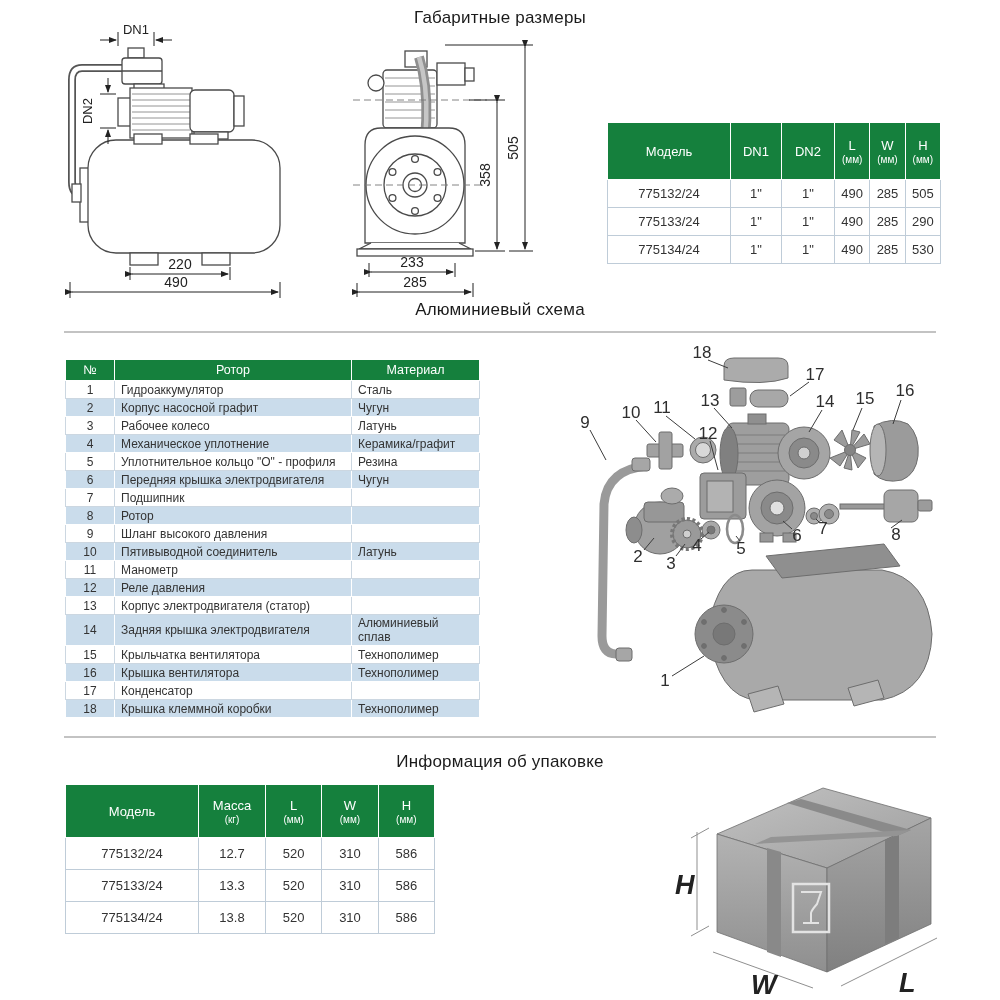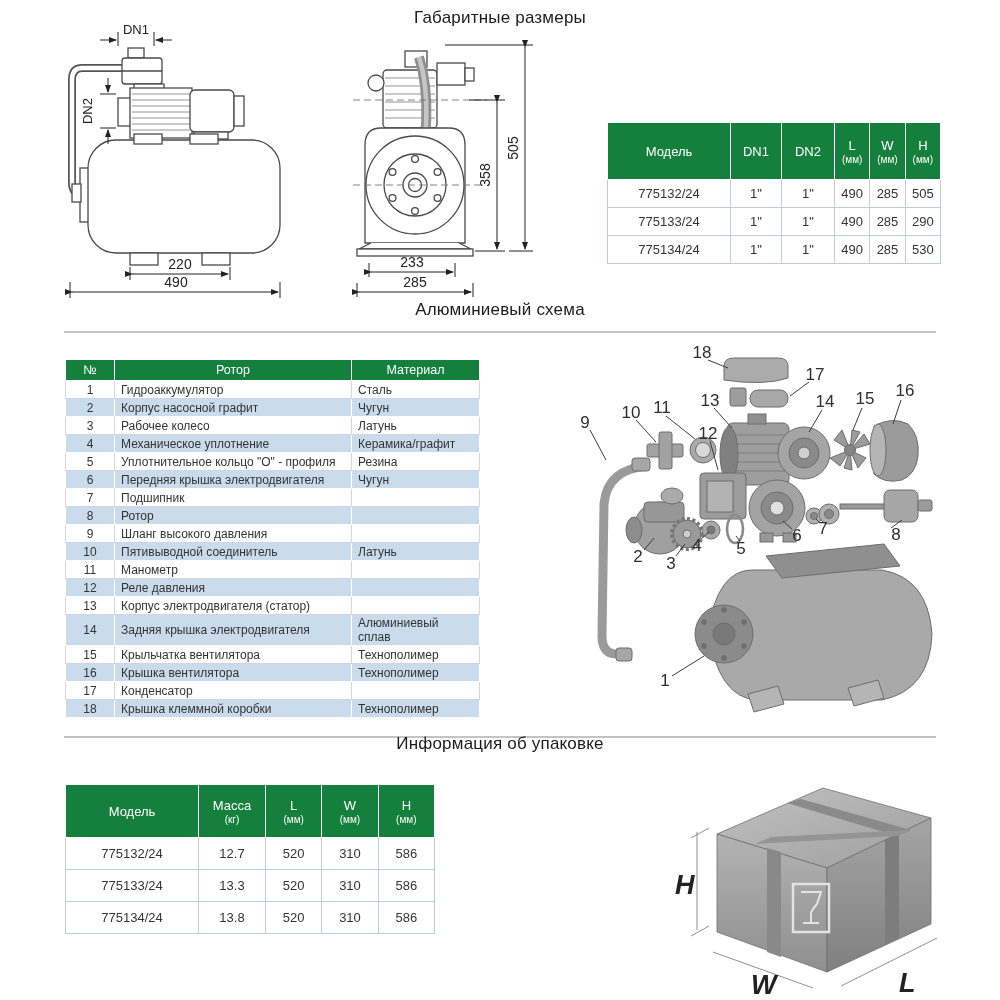--- a/index.html
+++ b/index.html
@@ -492,21 +492,21 @@
     <text x="156" y="101" text-anchor="middle" class="callout">12</text>
     <text x="158" y="68" text-anchor="middle" class="callout">13</text>
     <text x="273" y="69" text-anchor="middle" class="callout">14</text>
     <text x="313" y="66" text-anchor="middle" class="callout">15</text>
     <text x="353" y="58" text-anchor="middle" class="callout">16</text>
     <text x="263" y="42" text-anchor="middle" class="callout">17</text>
     <text x="150" y="20" text-anchor="middle" class="callout">18</text>
   </svg>
 
   <div class="rule" style="top:736px;"></div>
-  <div class="section-title" style="top:734px;">Информация об упаковке</div>
+  <div class="section-title" style="top:752px;">Информация об упаковке</div>
 
   <div id="pack-table-host" class="tbl-host">
       <table>
         <thead>
           <tr>
             <th>
               <div>Модель</div>
             </th>
             <th>
               <div>Масса</div>

